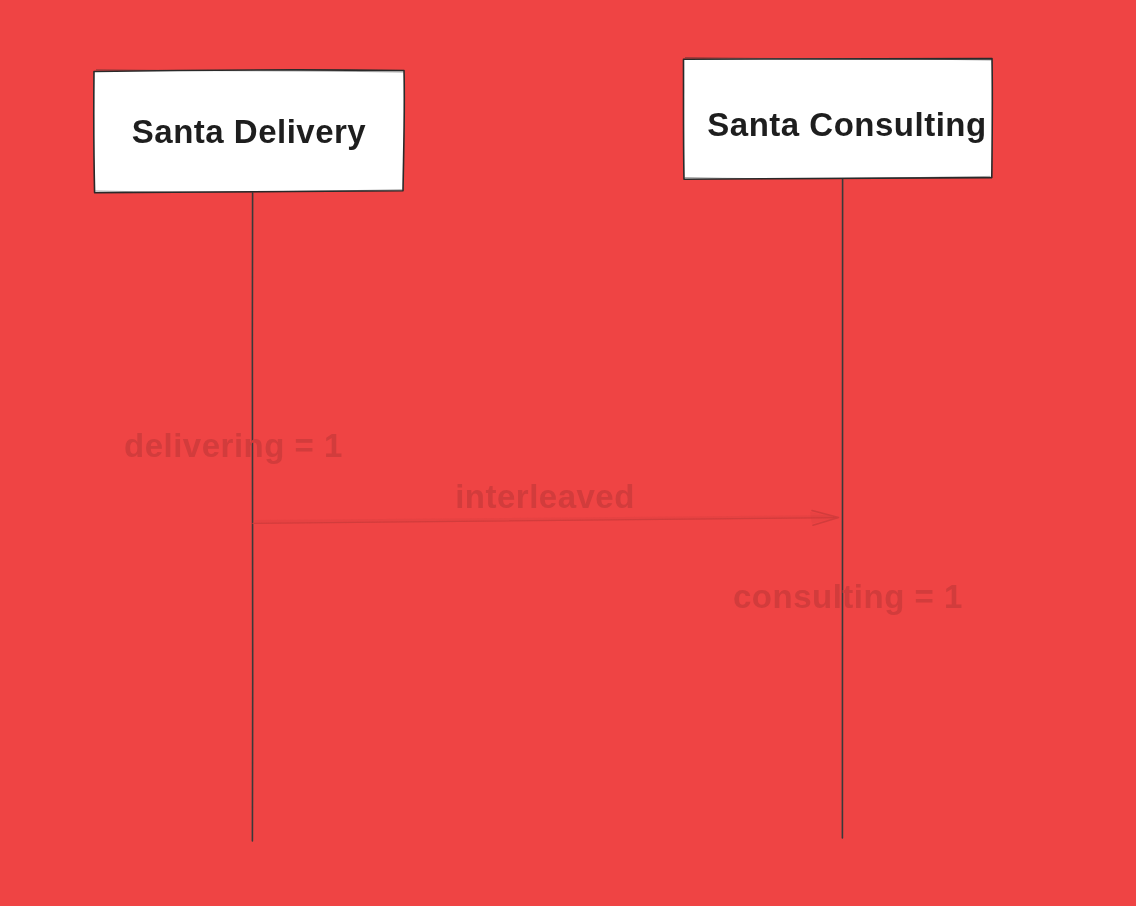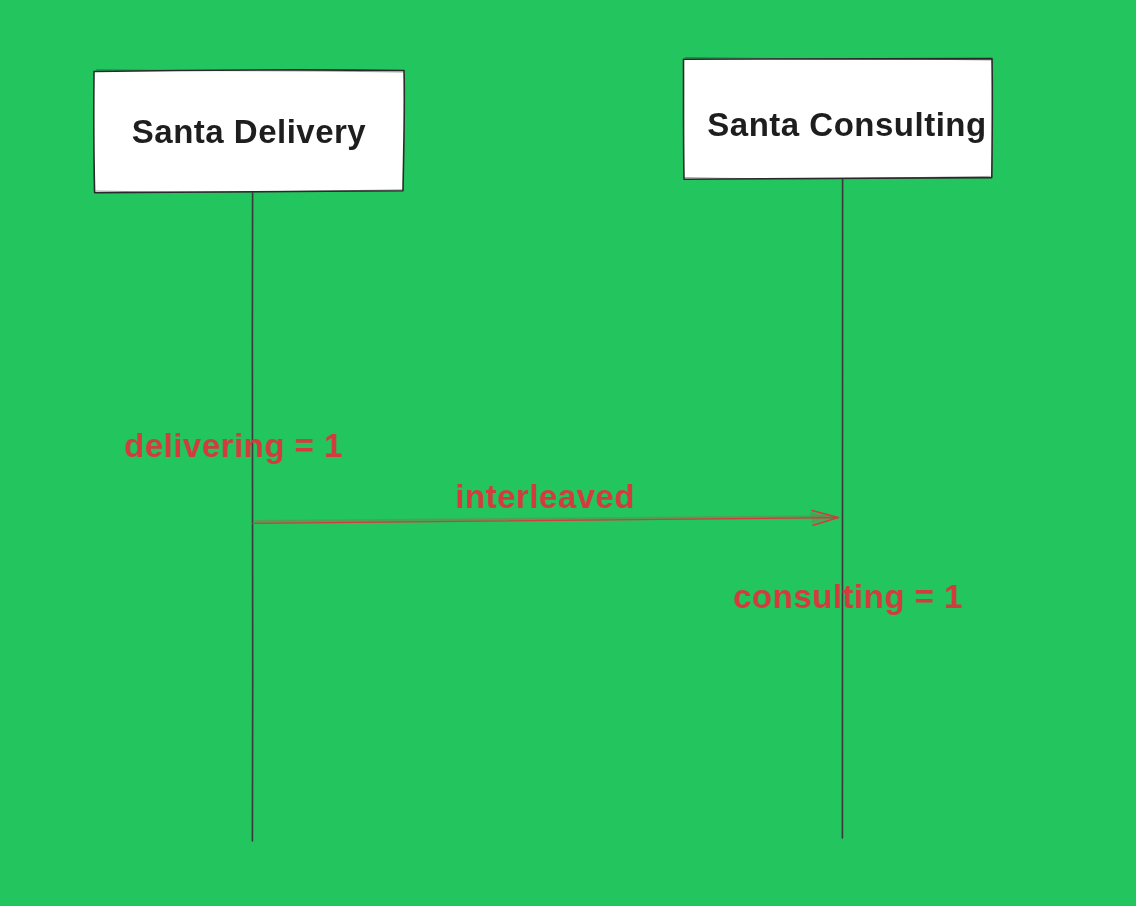--- a/index.html
+++ b/index.html
@@ -5,21 +5,21 @@
   html, body {
     margin: 0;
     padding: 0;
     background: #ffffff;
     font-family: "Liberation Sans", sans-serif;
   }
   .canvas {
     position: relative;
     width: 1136px;
     height: 906px;
-    background: #22c55e;
+    background: #ef4444;
     overflow: hidden;
   }
   svg { display: block; }
   .actor-text {
     font-family: "Liberation Sans", sans-serif;
     font-size: 33px;
     font-weight: 600;
     fill: #1e1e1e;
     letter-spacing: 0.5px;
   }

